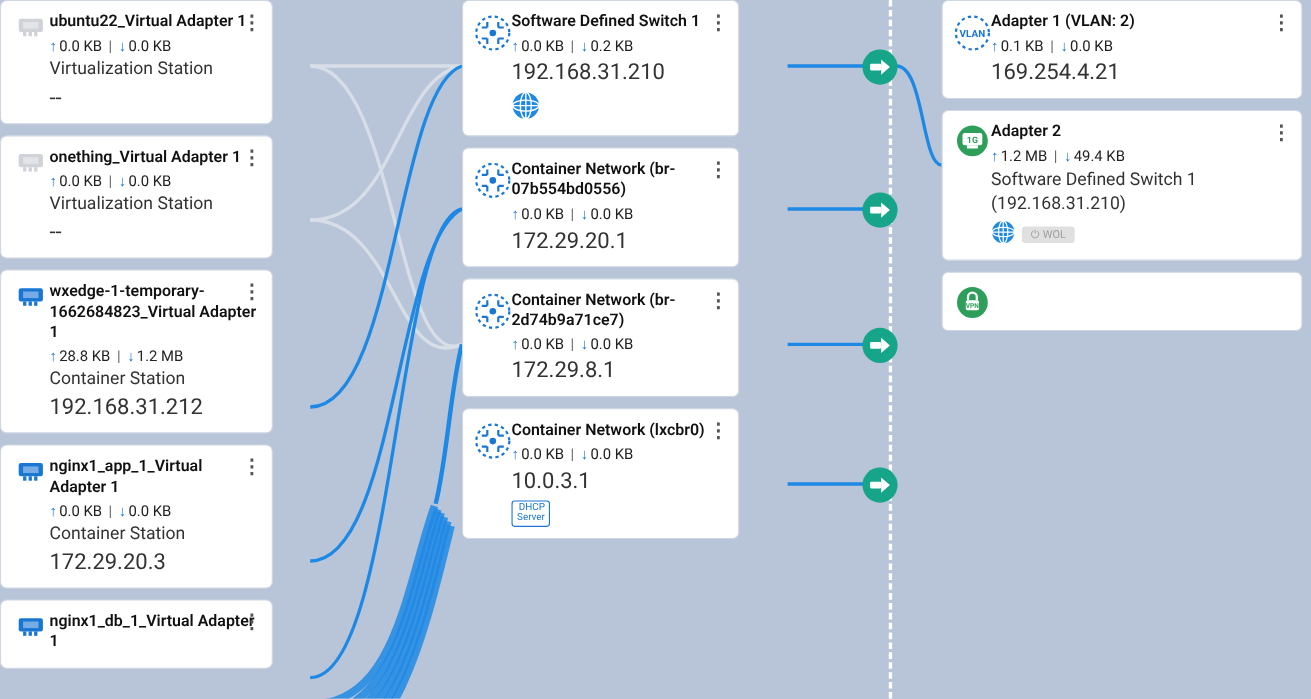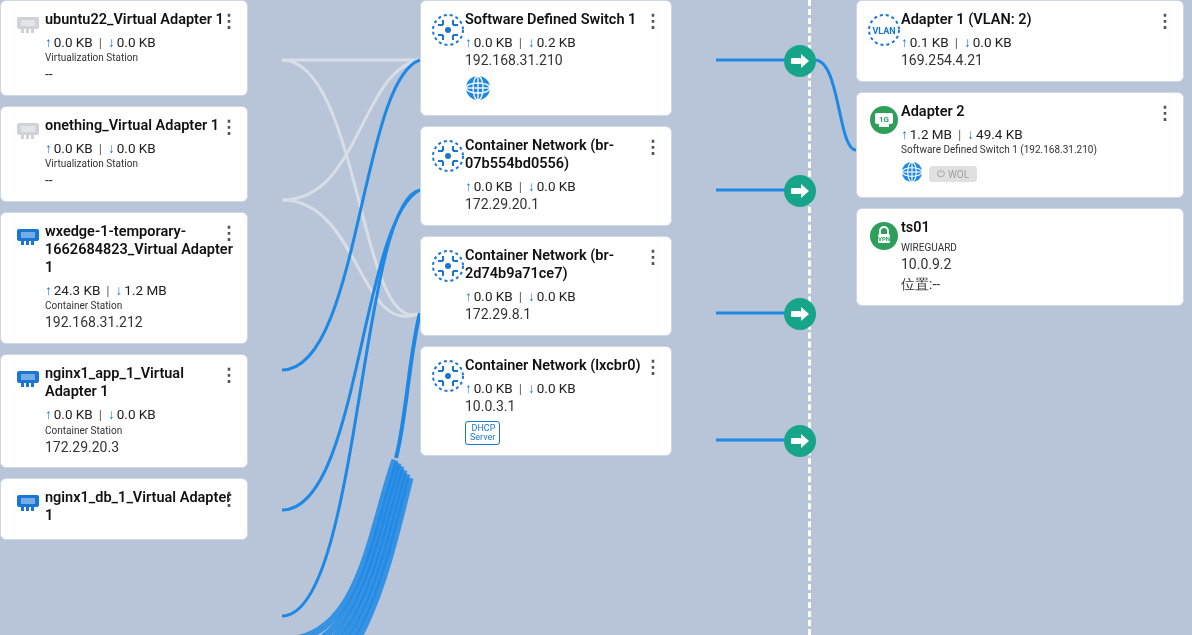--- a/index.html
+++ b/index.html
@@ -7,22 +7,22 @@
 .canvas { position: relative; width: 100%; height: 100%; }
 .column { position: absolute; top: 0; display: flex; flex-direction: column; gap: 10px; }
 .col1 { left: 0px; width: 248px; }
 .col2 { left: 420px; width: 252px; }
 .col3 { left: 856px; width: 328px; }
 .card { background: #fff; border: 1px solid #d0d7e2; border-radius: 6px; padding: 10px 14px 10px 10px; display: flex; align-items: flex-start; position: relative; }
 .card .icon-wrap { flex: 0 0 34px; display: flex; justify-content: center; padding-top: 2px; }
 .card .body { flex: 1; min-width: 0; }
 .card .title { font-size: 14.5px; font-weight: 600; color: #111; line-height: 1.25; margin-bottom: 4px; word-break: break-word; }
 .card .stats { font-size: 13.5px; color: #222; line-height: 1.35; display: flex; align-items: center; flex-wrap: wrap; gap: 2px; }
-.card .ip { font-size: 14px; color: #333; line-height: 1.4; }
-.card .sub { font-size: 10px; color: #333; line-height: 1.4; }
+.card .ip { font-size: 20px; color: #333; line-height: 1.4; }
+.card .sub { font-size: 16px; color: #333; line-height: 1.4; }
 .card .more { position: absolute; right: 8px; top: 10px; width: 20px; height: 20px; display: flex; align-items: center; justify-content: center; cursor: pointer; color: #555; font-size: 18px; font-weight: bold; line-height:1; }
 .stat-arrow { color: #1976d2; font-weight: bold; }
 .stat-sep { color: #666; margin: 0 4px; }
 .badges { margin-top: 4px; display: flex; gap: 6px; align-items: center; }
 .dhcp-badge { border: 1px solid #1976d2; color: #1976d2; font-size: 9px; line-height: 1; padding: 2px 4px; border-radius: 3px; text-align: right; }
 .wol-badge { background: #e0e0e0; color: #9e9e9e; font-size: 10px; padding: 2px 8px; border-radius: 3px; display: flex; align-items: center; gap:3px; }
 
 
 .icon-nic-gray { width: 26px; height: 22px; }
 .icon-nic-blue { width: 26px; height: 22px; }
@@ -161,21 +161,21 @@
             <rect x="6" y="16" width="3" height="4" fill="#1976d2"></rect>
             <rect x="11" y="16" width="3" height="4" fill="#1976d2"></rect>
             <rect x="16" y="16" width="3" height="4" fill="#1976d2"></rect>
             <rect x="6" y="7" width="14" height="6" fill="#fff" opacity="0.4"></rect>
           </svg>
         </div>
   <div class="body">
     <div class="title">wxedge-1-temporary-1662684823_Virtual Adapter 1</div>
           <div class="stats">
     <span class="stat-arrow">↑</span>
-            <span>24.3 KB</span>
+            <span>28.8 KB</span>
     <span class="stat-sep">|</span>
     <span class="stat-arrow">↓</span>
             <span>1.2 MB</span>
   </div>
           <div class="sub">Container Station</div>
           <div class="ip">192.168.31.212</div>
         </div>
         <div class="more">⋮</div>
       </div>
       <div class="card">
@@ -401,21 +401,15 @@
       </div>
       <div class="card">
         <div class="icon-wrap">
           <svg class="icon-vpn" viewBox="0 0 30 30">
             <circle cx="15" cy="15" r="14" fill="#2e9e5b"></circle>
             <rect x="9" y="13" width="12" height="9" rx="1.5" fill="#fff"></rect>
             <path d="M11,13 v-3 a4,4 0 0 1 8,0 v3" stroke="#fff" stroke-width="2" fill="none"></path>
             <text x="15" y="20" text-anchor="middle" font-size="6" font-weight="bold" fill="#2e9e5b">VPN</text>
           </svg>
         </div>
-    <div class="body">
-          <div class="title">ts01</div>
-          <div class="sub">WIREGUARD</div>
-          <div class="ip">10.0.9.2</div>
-          <div class="ip">位置:--</div>
-        </div>
     </div>
     </div>
 </div>
 
 </body></html>

